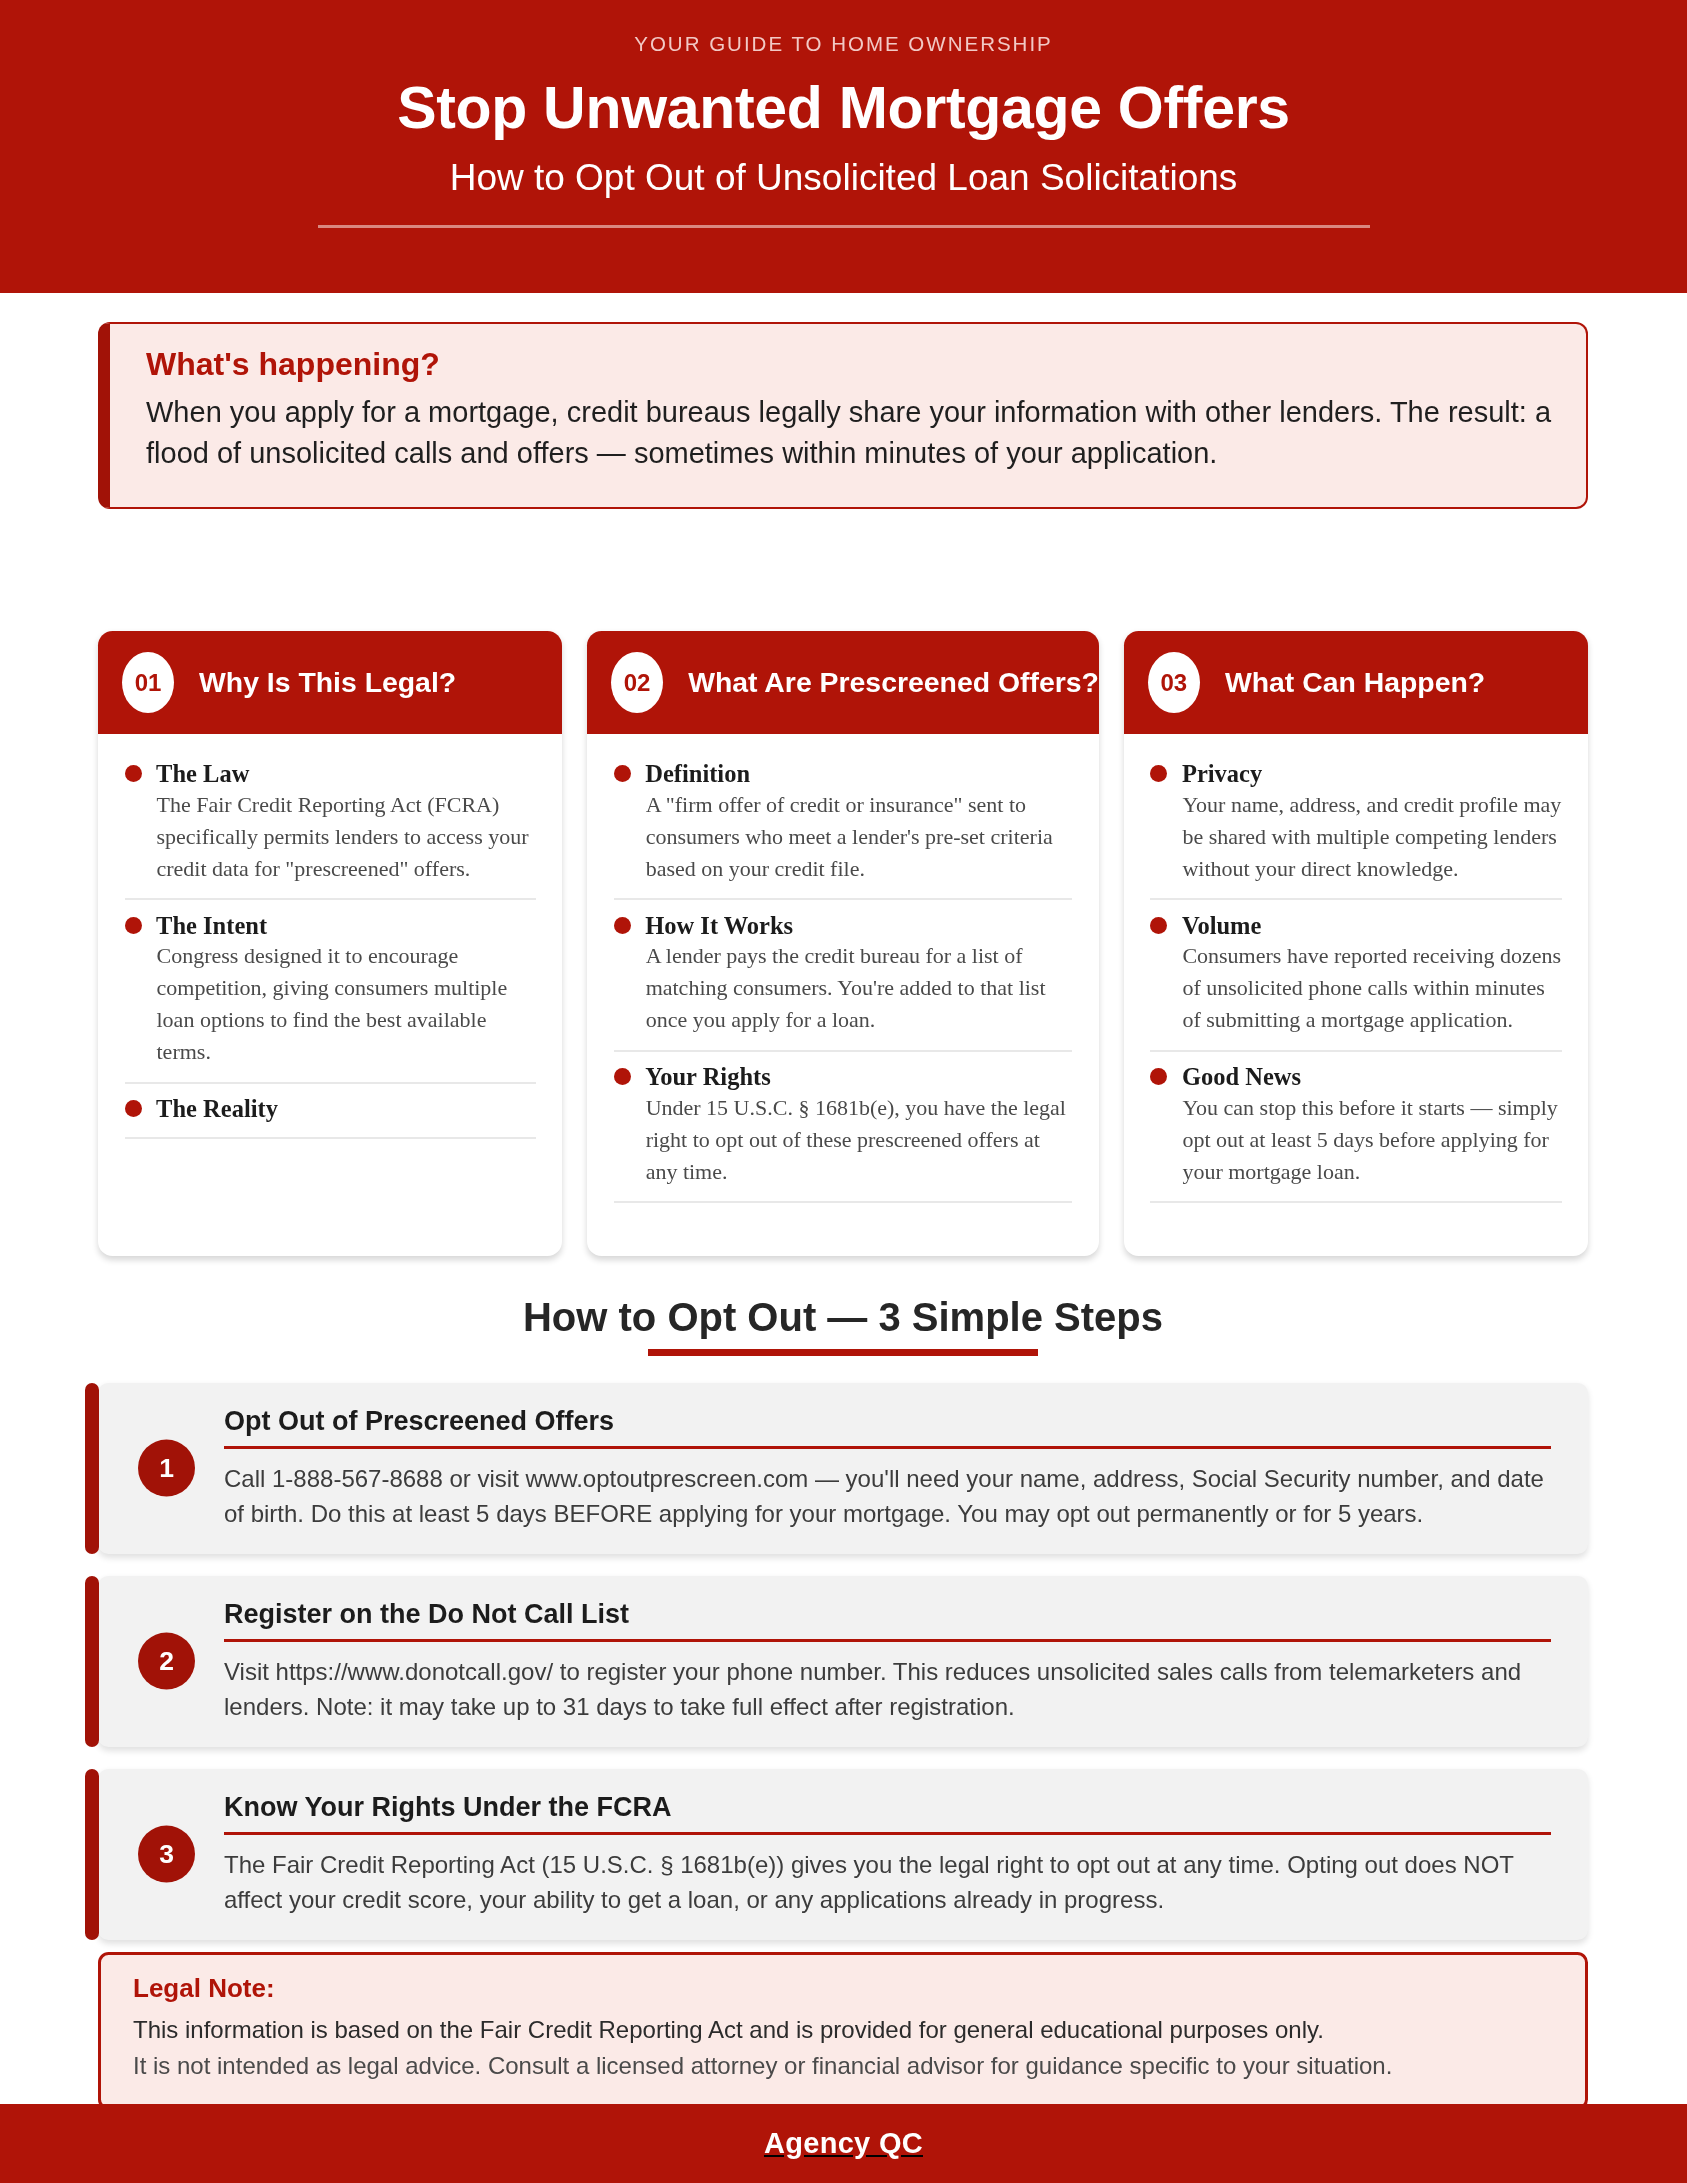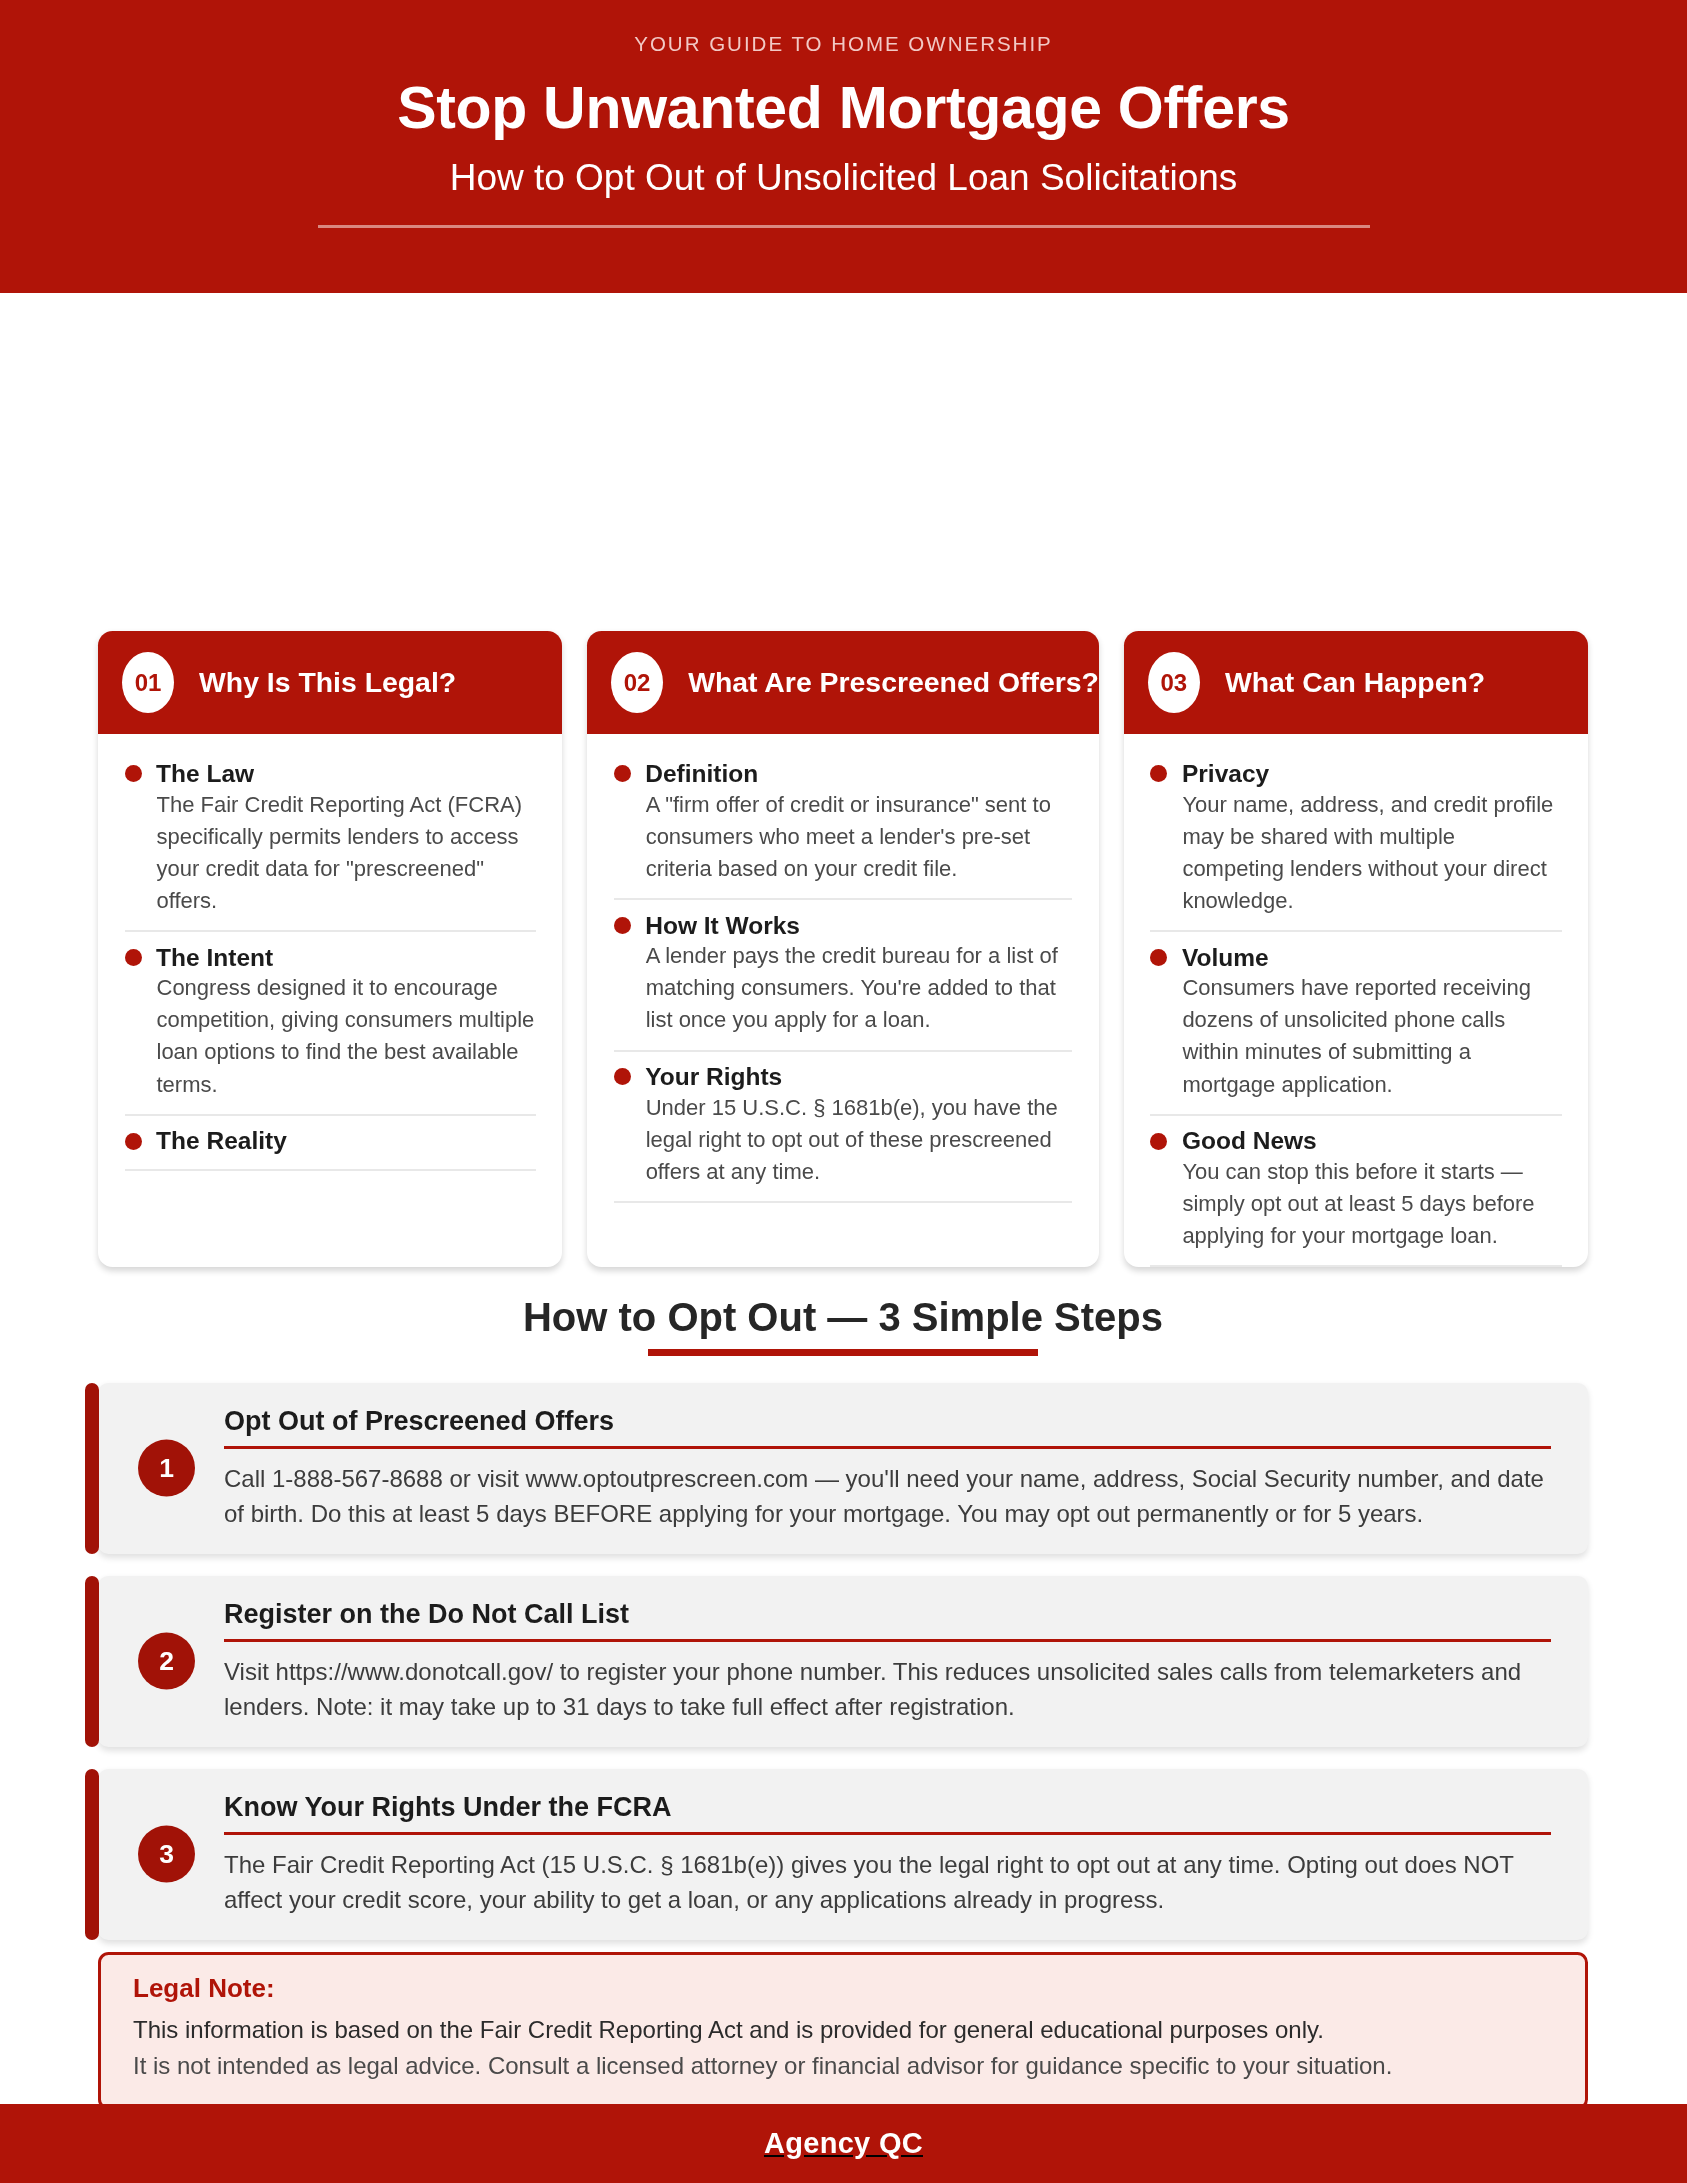--- a/index.html
+++ b/index.html
@@ -114,21 +114,21 @@
   }
   .card-title {
     color:#ffffff;
     font-size:28.4px;
     font-weight:bold;
     margin-left:25px;
     white-space:nowrap;
     line-height:1.15;
   }
   .card-body { padding:14.6px 26.5px 0 26.5px; }
-  .item { padding:10.6px 0 13.2px 0; border-bottom:2px solid #E8E8E8; }
+  .item { padding:10.6px 0 13.2px 0; border-bottom:2px solid #E8E8E8;font-family:Liberation Serif, serif; }
   .item-head { display:flex; align-items:center; gap:14.6px; }
   .dot {
     width:17px; height:17px; border-radius:50%;
     background:#B01408; flex:0 0 auto;
   }
   .item-title {
     color:#1C1C1C;
     font-size:24.5px;
     font-weight:bold;
     line-height:1.2;
@@ -242,20 +242,24 @@
 
 <div class="page">
 
   <div class="header">
     <div class="eyebrow">YOUR GUIDE TO HOME OWNERSHIP</div>
     <div class="main-title">Stop Unwanted Mortgage Offers</div>
     <div class="sub-title">How to Opt Out of Unsolicited Loan Solicitations</div>
     <div class="header-rule"></div>
   </div>
 
+  <div class="alert">
+    <div class="alert-title">What's happening?</div>
+    <div class="alert-body">When you apply for a mortgage, credit bureaus legally share your information with other lenders. The result: a flood of unsolicited calls and offers — sometimes within minutes of your application.</div>
+  </div>
 
   <div class="cards" id="cards-row">
       <div class="card">
         <div class="card-head">
           <div class="badge">01</div>
           <div class="card-title">Why Is This Legal?</div>
         </div>
         <div class="card-body">
           <div class="item">
             <div class="item-head">

